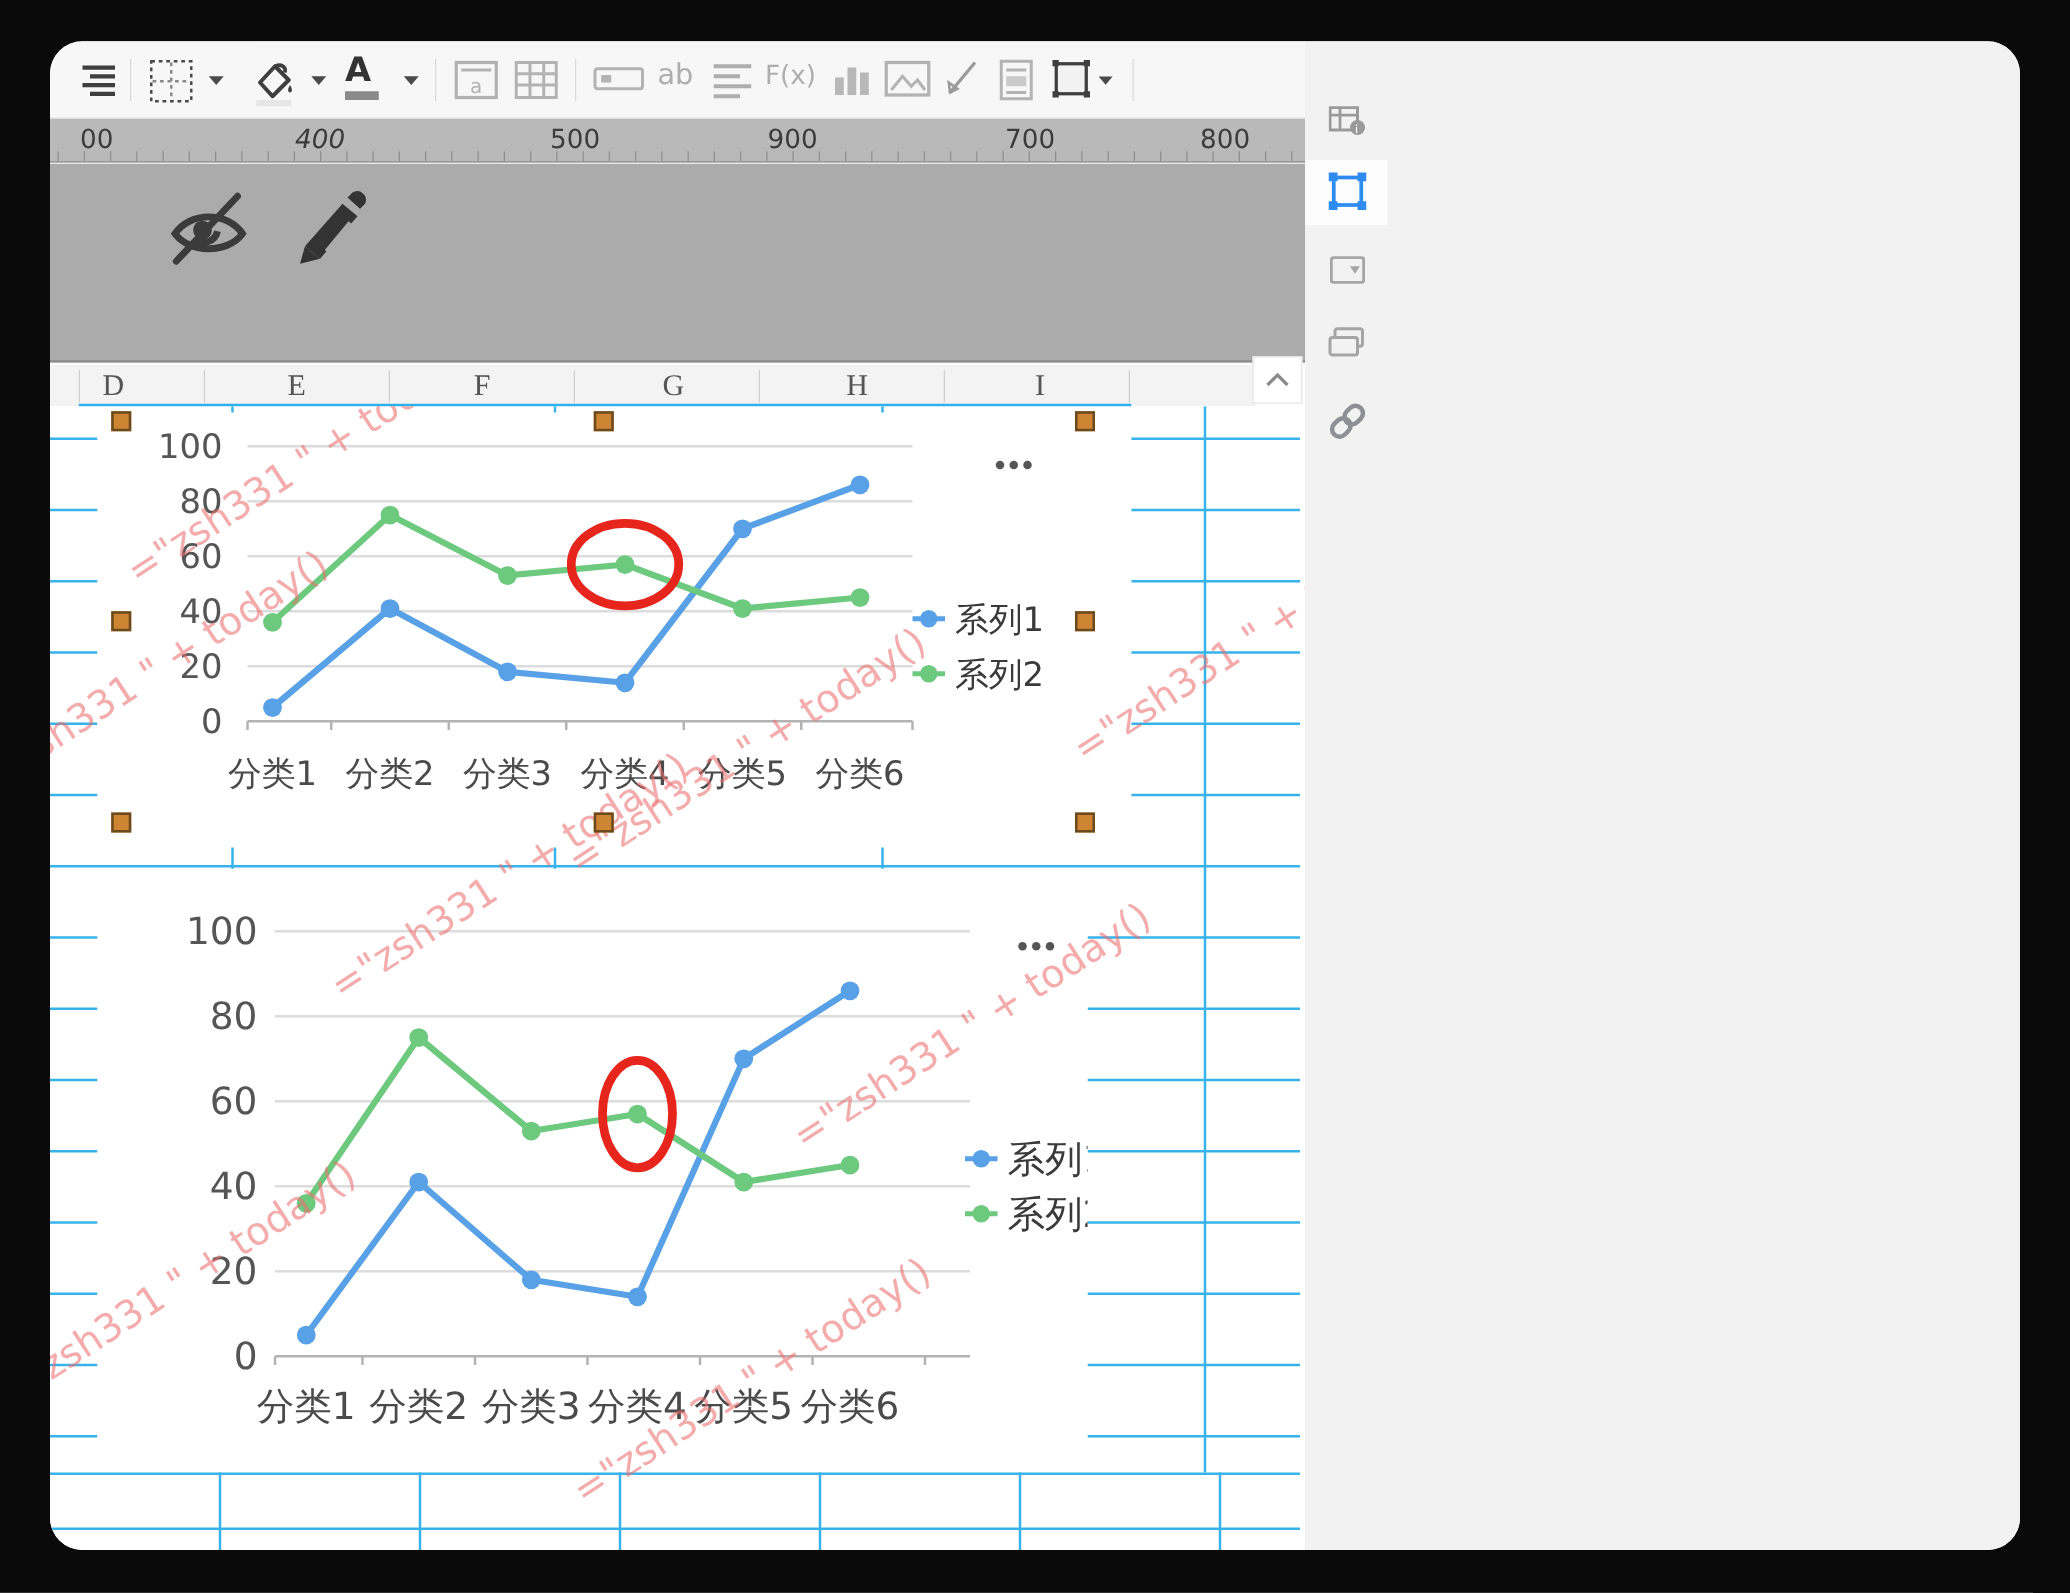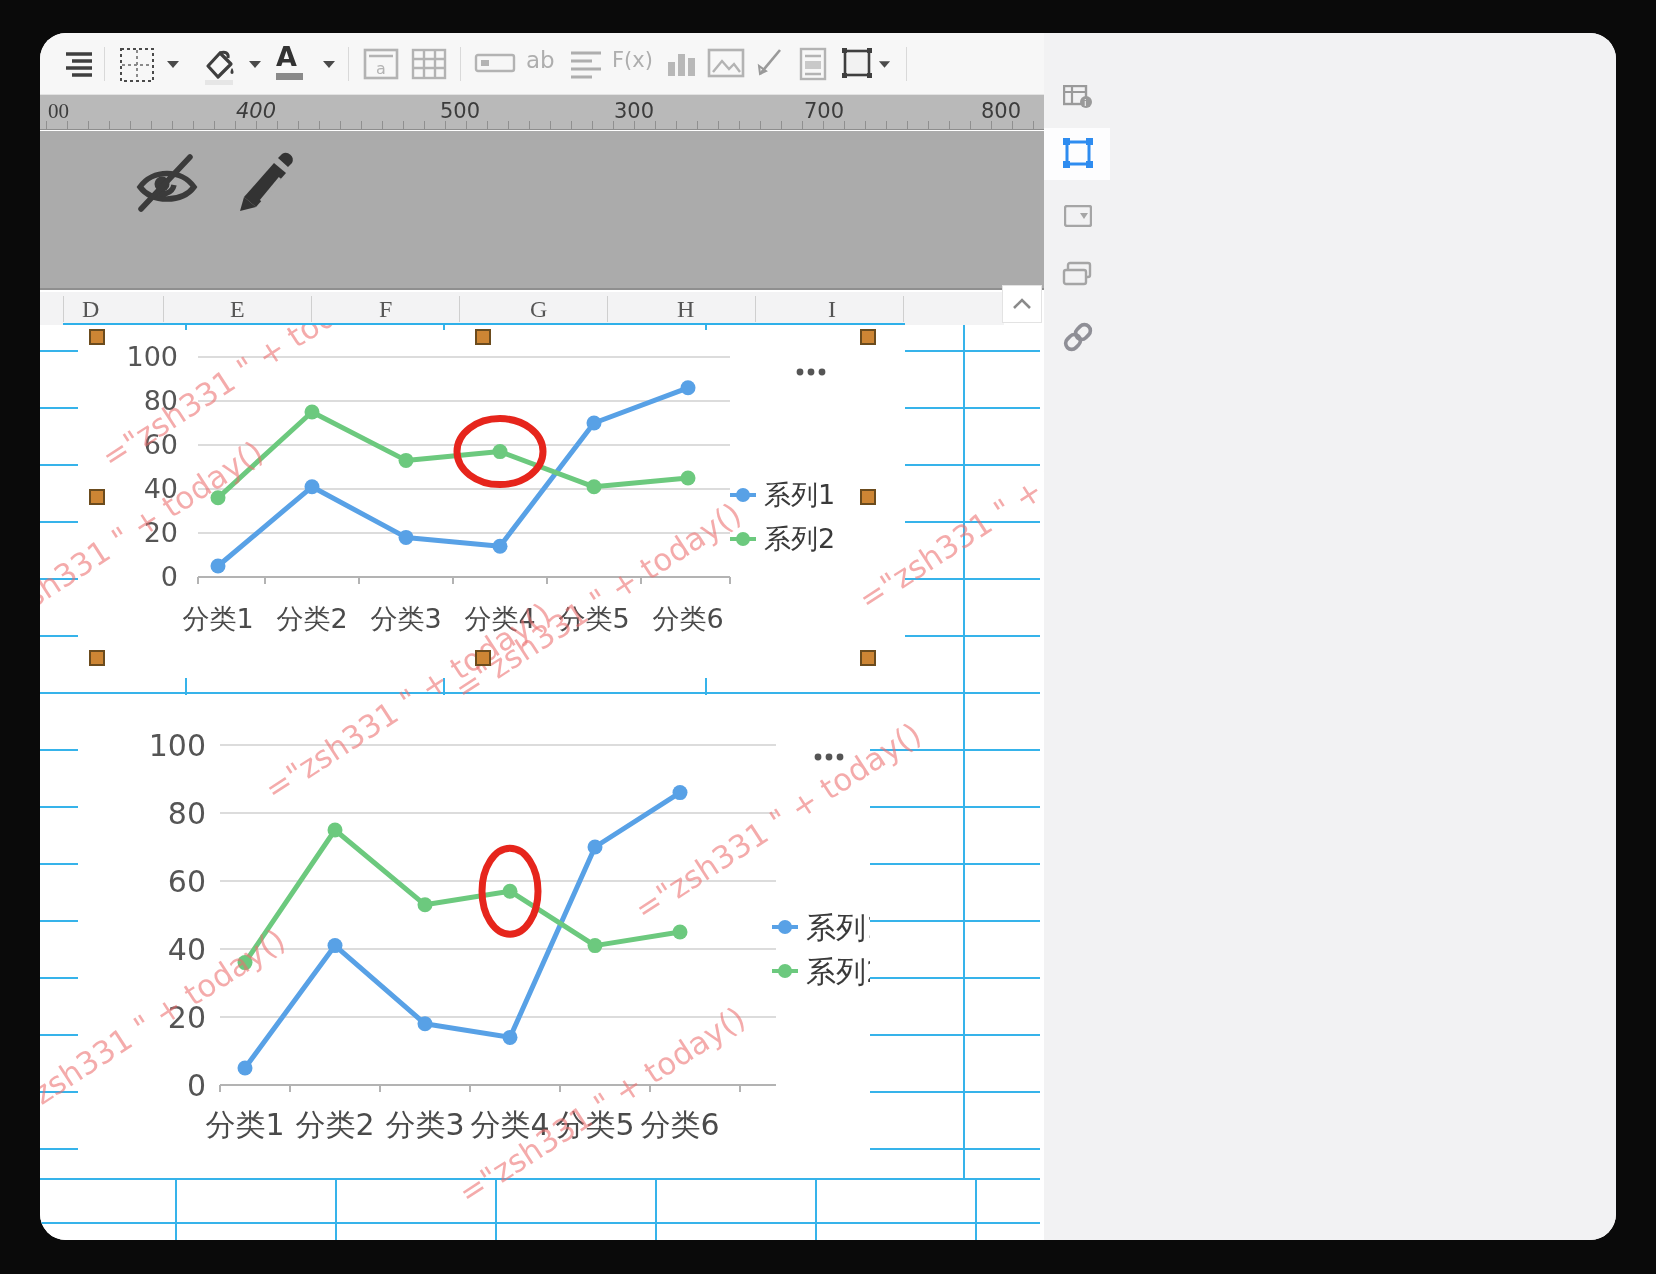--- a/index.html
+++ b/index.html
@@ -191,26 +191,26 @@
         <div class="rtick" style="left: 804px; height: 8px;"></div>
         <div class="rtick" style="left: 825px; height: 8px;"></div>
         <div class="rtick" style="left: 846px; height: 8px;"></div>
         <div class="rtick" style="left: 867px; height: 8px;"></div>
         <div class="rtick" style="left: 888px; height: 8px;"></div>
         <div class="rtick" style="left: 909px; height: 8px;"></div>
         <div class="rtick" style="left: 930px; height: 8px;"></div>
         <div class="rtick" style="left: 951px; height: 8px;"></div>
         <div class="rtick" style="left: 972px; height: 8px;"></div>
         <div class="rtick" style="left: 993px; height: 8px;"></div>
-        <div class="rnum" style="left: 8px; font-family: Liberation Serif, serif;">00</div>
+        <div class="rnum" style="left: 24px;">00</div>
         <div class="rnum" style="left: 196px; font-style: italic;">400</div>
         <div class="rnum" style="left: 400px;">500</div>
-        <div class="rnum" style="left: 574px;">300</div>
+        <div class="rnum" style="left: 574px;">900</div>
         <div class="rnum" style="left: 764px;">700</div>
-        <div class="rnum" style="left: 941px;">800</div>
+        <div class="rnum" style="left: 920px;">800</div>
       </div>
 
   <div id="canvas">
     <svg class="abs" style="left:92px; top:20px" width="70" height="64" viewBox="0 0 70 64">
       <path d="M8 36 C20 18 50 18 62 36 C50 52 20 52 8 36 Z" fill="none" stroke="#3b3b3b" stroke-width="5.5"></path>
       <path d="M24 40 a 11 11 0 0 0 18 -6" fill="none" stroke="#3b3b3b" stroke-width="5.5"></path>
       <circle cx="30" cy="33" r="7.5" fill="#3b3b3b"></circle>
       <line x1="9" y1="58" x2="58" y2="6" stroke="#3b3b3b" stroke-width="5.5" stroke-linecap="round"></line>
     </svg>
     <svg class="abs" style="left:190px; top:14px" width="66" height="72" viewBox="0 0 66 72">

